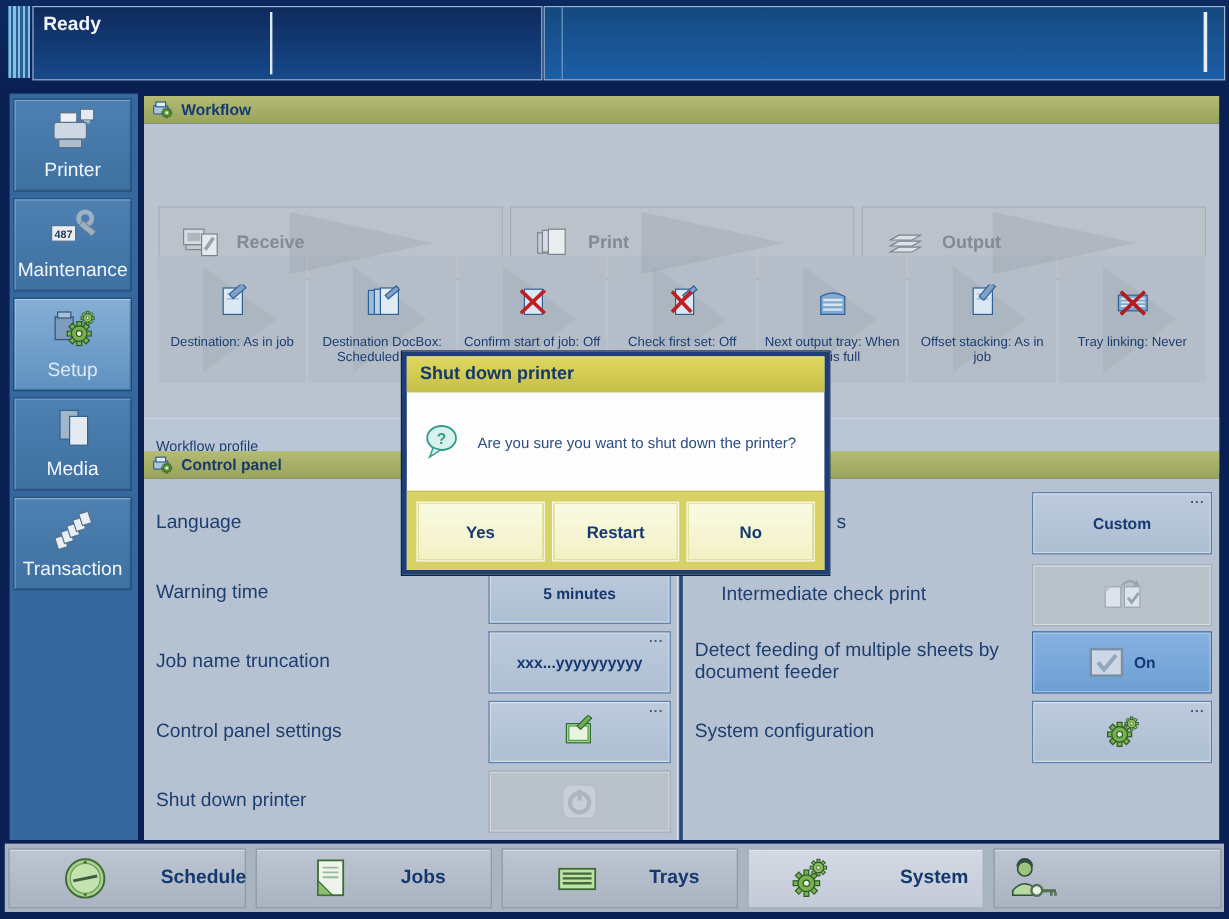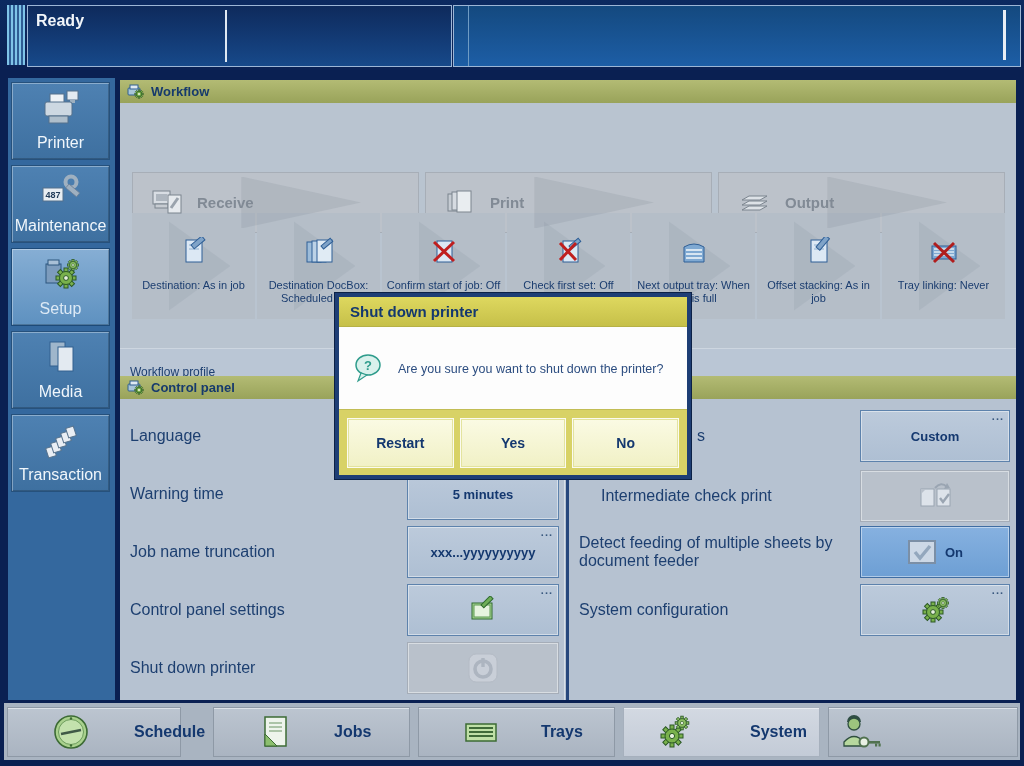--- a/index.html
+++ b/index.html
@@ -505,28 +505,28 @@
       <span>
         <svg width="32" height="32" viewBox="0 0 32 32">
           <ellipse cx="15" cy="12" rx="12" ry="10" fill="#d9f1ec" stroke="#2f9c8c" stroke-width="1.5"></ellipse>
           <path d="M8 20 l-3 8 l9 -6 z" fill="#d9f1ec" stroke="#2f9c8c" stroke-width="1.2"></path>
           <text x="15" y="17" text-anchor="middle" font-size="13" font-weight="bold" fill="#2f9c8c">?</text>
         </svg>
       </span>
       <span class="dlg-msg">Are you sure you want to shut down the printer?</span>
     </div>
     <div class="dlg-footer">
+      <button class="dlg-btn">Yes</button>
       <button class="dlg-btn">Restart</button>
-      <button class="dlg-btn">Yes</button>
       <button class="dlg-btn">No</button>
     </div>
   </div>
 
   <div class="abs bottombar">
-    <div class="tab" style="left:3px;width:174px;padding-left:44px;gap:44px;">
+    <div class="tab" style="left:3px;width:198px;padding-left:44px;gap:44px;">
       <span>
         <svg width="38" height="38" viewBox="0 0 38 38">
           <circle cx="19" cy="19" r="16" fill="#a9d18d" stroke="#3c6b34" stroke-width="1.6"></circle>
           <circle cx="19" cy="19" r="12.5" fill="#c3e2ad" stroke="#6c9c5c"></circle>
           <line x1="9" y1="21" x2="29" y2="17" stroke="#3f5a46" stroke-width="2.4"></line>
           <circle cx="19" cy="5.5" r="1.2" fill="#3c6b34"></circle>
             <circle cx="19" cy="32.5" r="1.2" fill="#3c6b34"></circle>
         </svg>
       </span>
       <span class="lb">Schedule</span>

